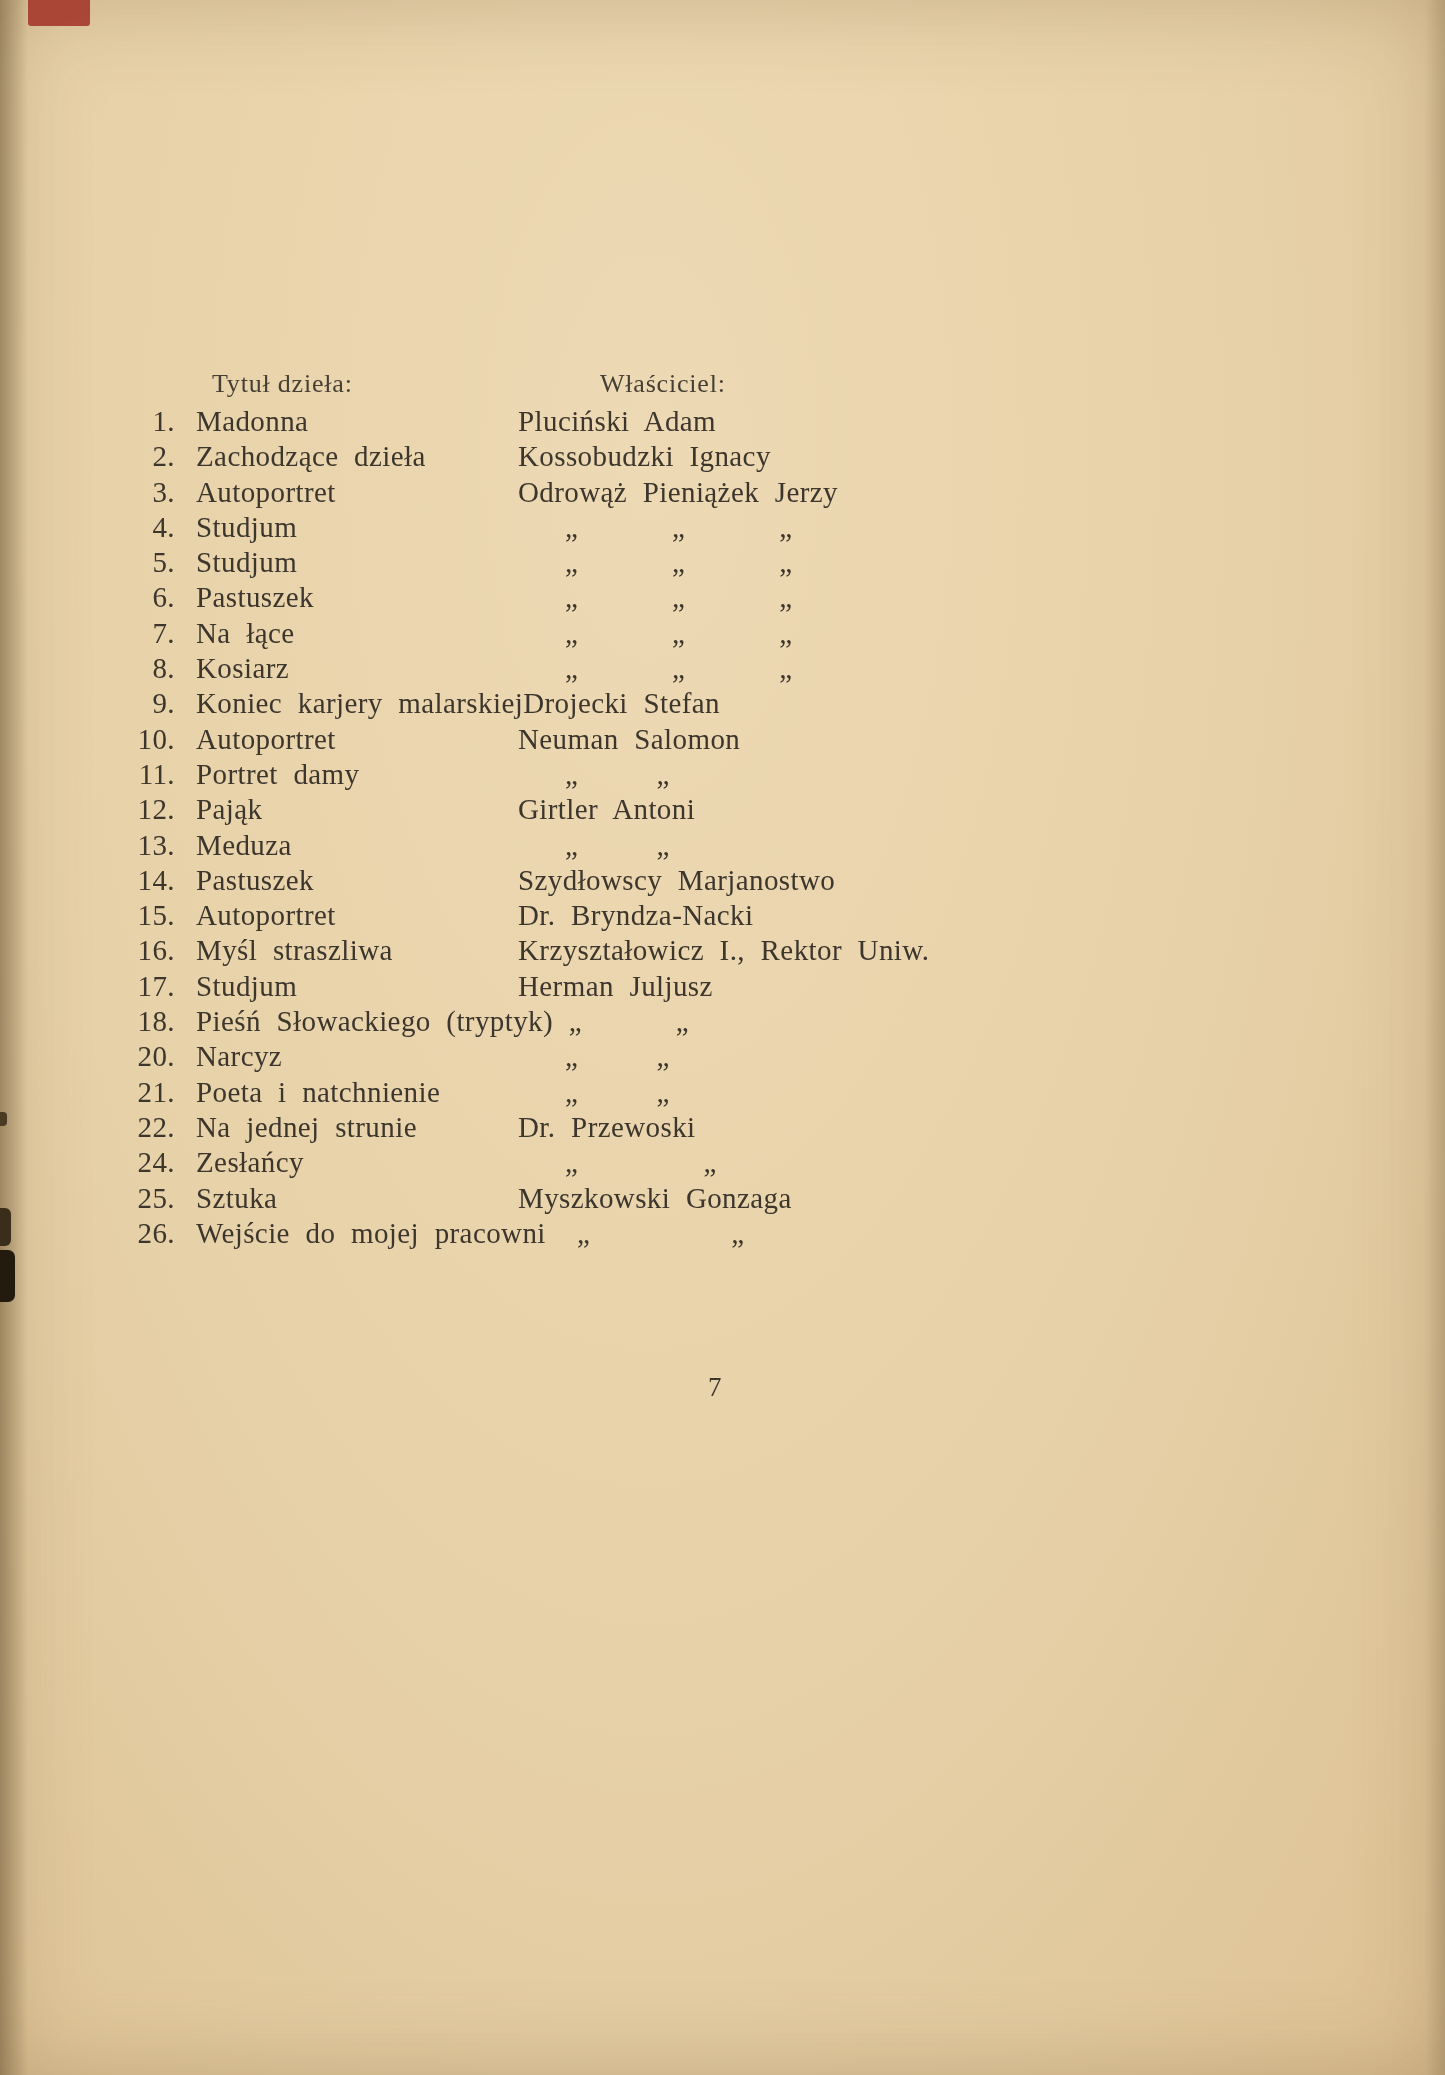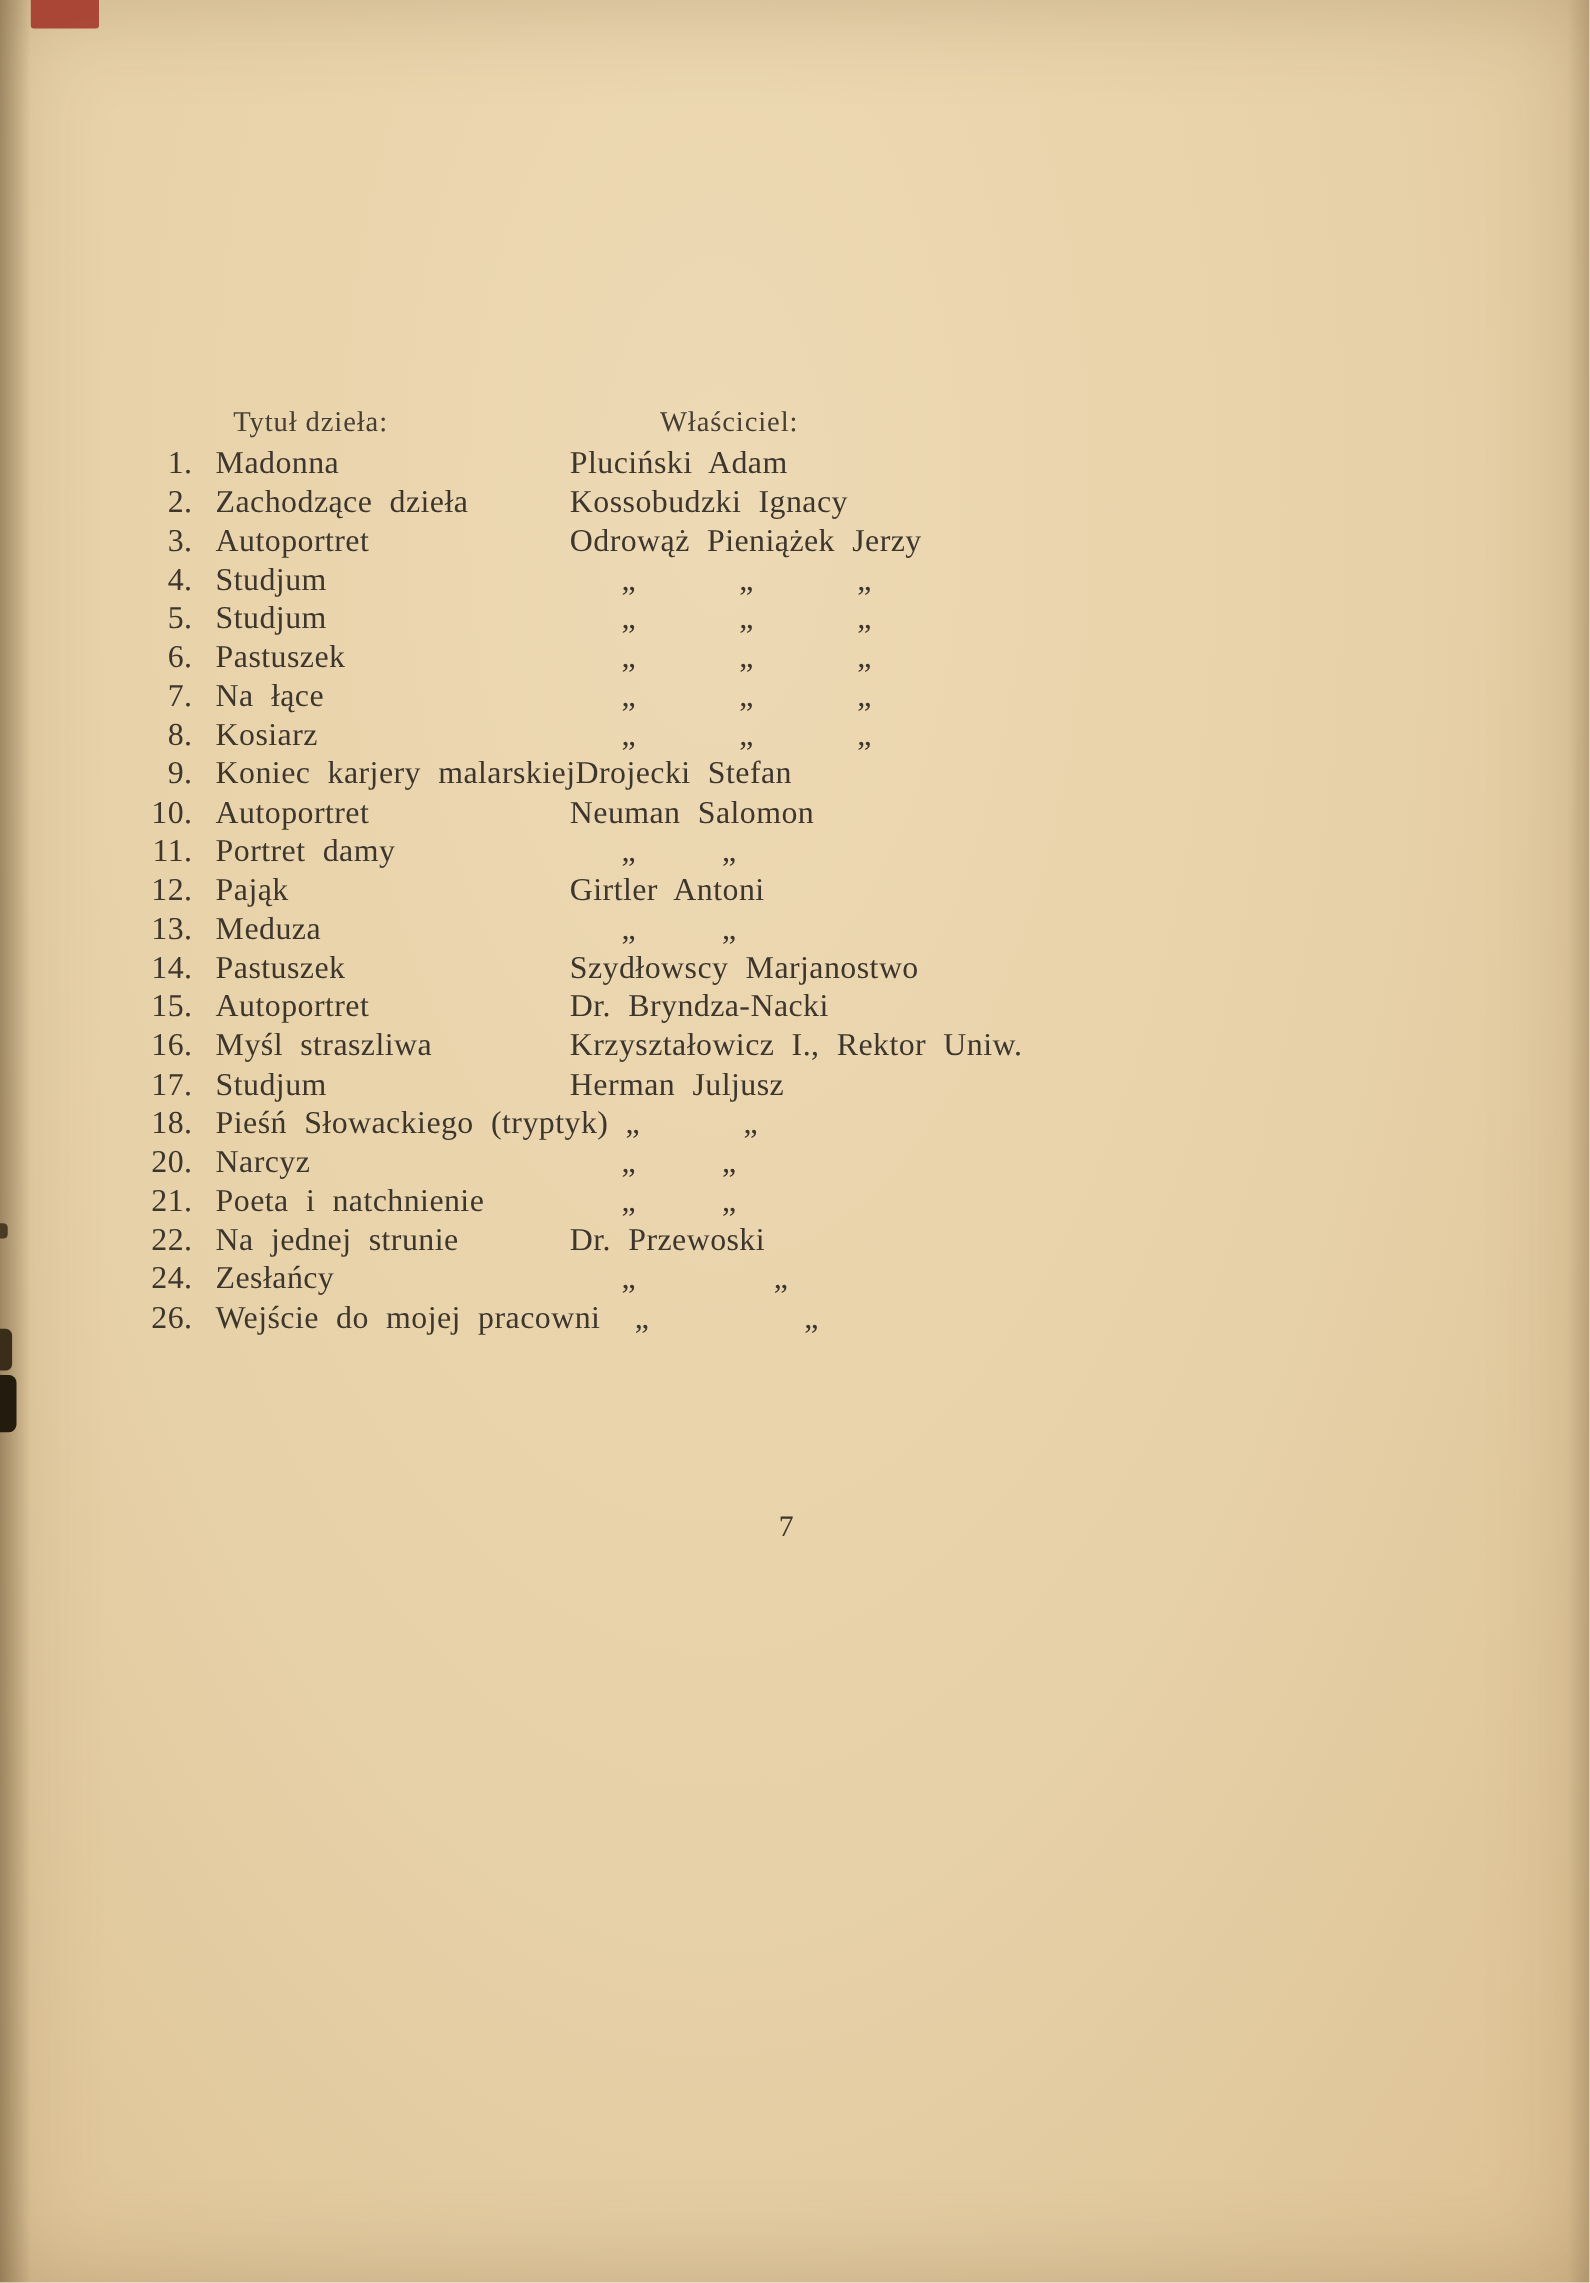--- a/index.html
+++ b/index.html
@@ -230,20 +230,25 @@
         <span class="num">22.</span>
         <span class="title">Na jednej strunie</span>
         <span class="owner">Dr. Przewoski</span>
       </div>
       <div class="row">
         <span class="num">24.</span>
         <span class="title">Zesłańcy</span>
         <span class="owner">   „        „</span>
       </div>
       <div class="row">
+        <span class="num">25.</span>
+        <span class="title">Sztuka</span>
+        <span class="owner">Myszkowski Gonzaga</span>
+      </div>
+      <div class="row">
         <span class="num">26.</span>
         <span class="title">Wejście do mojej pracowni</span>
         <span class="owner">  „         „</span>
       </div>
     </div>
 </div>
 
 <div class="page-number">7</div>
 
 </body></html>

